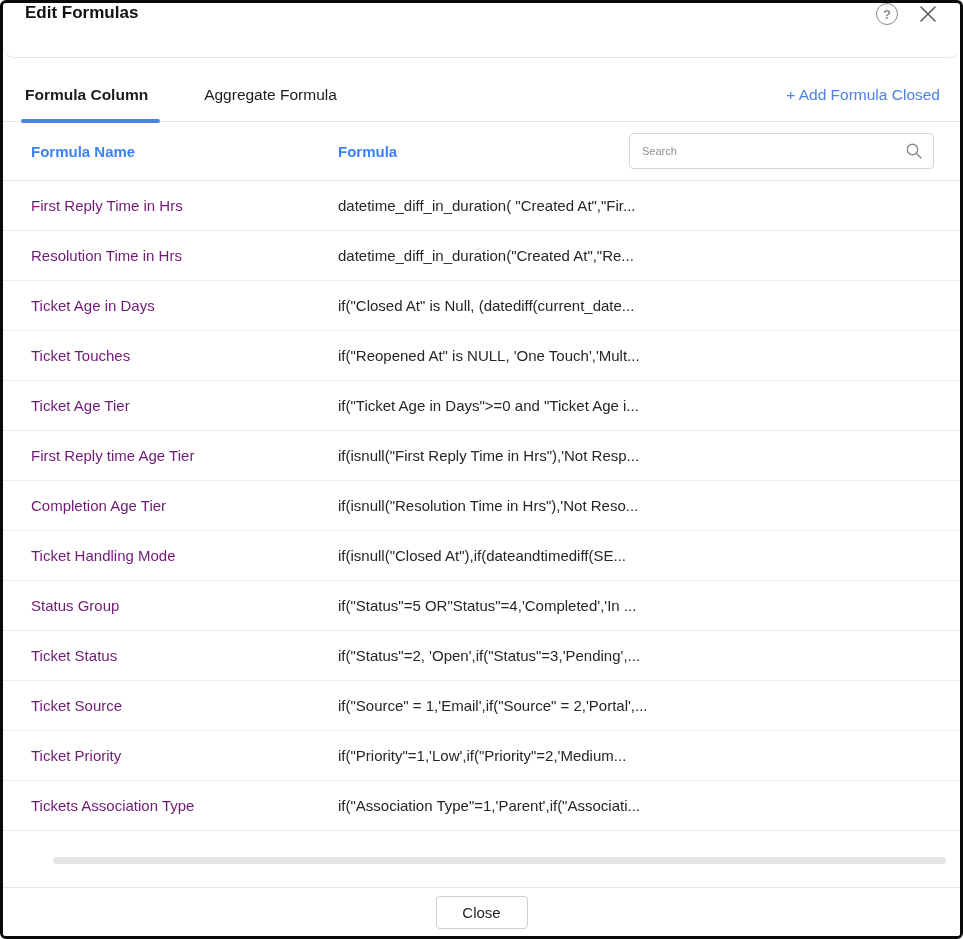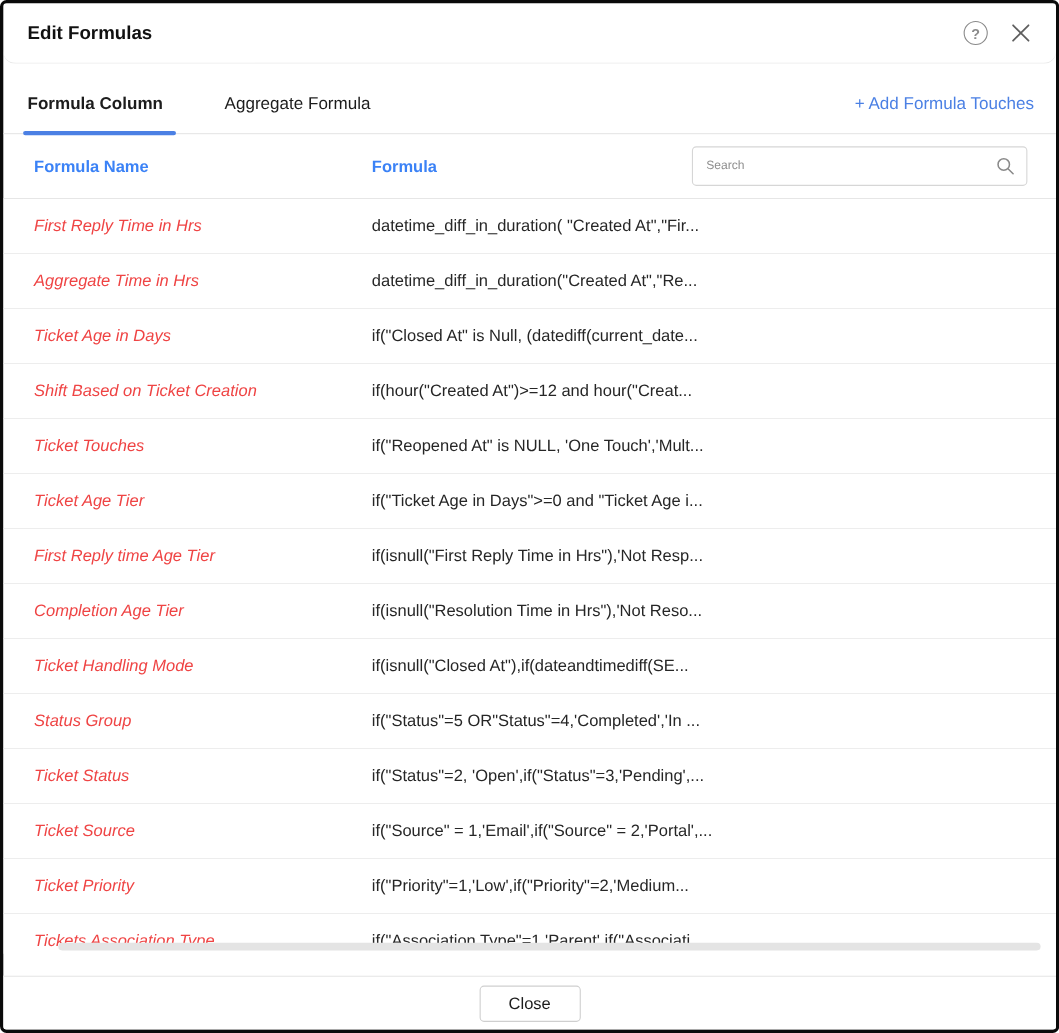--- a/index.html
+++ b/index.html
@@ -12,21 +12,21 @@
     border-radius: 6px;
     background: #fff;
     display: flex; flex-direction: column;
     overflow: hidden;
     position: relative;
   }
 
   
   .titlebar {
     height: 55px;
-    display: flex; align-items: center;
+    display: flex; align-items: flex-start;
     padding: 0 22px;
     border-bottom: 1px solid #e8e8e8;
     flex: 0 0 auto;
     border-radius: 11px;
   }
   .title { font-size: 17px; font-weight: 700; color: #111; }
   .titlebar-actions { margin-left: auto; display: flex; align-items: center; gap: 20px; }
   .help-circle {
     width: 22px; height: 22px; border-radius: 50%;
     border: 1.5px solid #8a8a8a; color: #8a8a8a;
@@ -104,21 +104,21 @@
   .row {
     height: 50px;
     display: grid;
     grid-template-columns: 307px 1fr;
     align-items: center;
     padding: 0 20px 0 28px;
     border-bottom: 1px solid #ededed;
     cursor: pointer;
     background: #fff;
   }
-  .cell-name { font-size: 15px; color: #ef4444; white-space: nowrap; font-style: italic; }
+  .cell-name { font-size: 15px; color: #701a75; white-space: nowrap; }
   .cell-formula { font-size: 15px; color: #262626; white-space: nowrap; overflow: hidden; }
 
   
   .hscroll {
     position: absolute; left: 50px; right: 14px; bottom: 3px;
     height: 7px; border-radius: 4px;
     background: #e4e4e4;
     cursor: pointer;
   }
 
@@ -155,53 +155,49 @@
           <line x1="3" y1="3" x2="17" y2="17"></line>
           <line x1="17" y1="3" x2="3" y2="17"></line>
         </svg>
       </div>
     </div>
   </div>
 
   <div class="tabsbar">
     <div class="tab active">Formula Column</div>
     <div class="tab">Aggregate Formula</div>
-    <div class="add-link">+ Add Formula Touches</div>
+    <div class="add-link">+ Add Formula Closed</div>
   </div>
 
   <div class="table-head">
     <div class="th">Formula Name</div>
     <div class="th">Formula</div>
     <div class="search-wrap">
       <input type="text" placeholder="Search" style="">
       <svg class="search-icon" width="18" height="18" viewBox="0 0 18 18" fill="none" stroke="#8a8a8a" stroke-width="1.4" stroke-linecap="round">
         <circle cx="7.5" cy="7.5" r="5.2"></circle>
         <line x1="11.6" y1="11.6" x2="16" y2="16"></line>
       </svg>
     </div>
   </div>
 
   <div class="table-body">
     <div class="row">
       <div class="cell-name">First Reply Time in Hrs</div>
       <div class="cell-formula">datetime_diff_in_duration( "Created At","Fir...</div>
     </div>
     <div class="row">
-      <div class="cell-name">Aggregate Time in Hrs</div>
+      <div class="cell-name">Resolution Time in Hrs</div>
       <div class="cell-formula">datetime_diff_in_duration("Created At","Re...</div>
     </div>
     <div class="row">
       <div class="cell-name">Ticket Age in Days</div>
       <div class="cell-formula">if("Closed At" is Null, (datediff(current_date...</div>
     </div>
     <div class="row">
-      <div class="cell-name">Shift Based on Ticket Creation</div>
-      <div class="cell-formula">if(hour("Created At")&gt;=12 and hour("Creat...</div>
-    </div>
-    <div class="row">
       <div class="cell-name">Ticket Touches</div>
       <div class="cell-formula">if("Reopened At" is NULL, 'One Touch','Mult...</div>
     </div>
     <div class="row">
       <div class="cell-name">Ticket Age Tier</div>
       <div class="cell-formula">if("Ticket Age in Days"&gt;=0 and "Ticket Age i...</div>
     </div>
     <div class="row">
       <div class="cell-name">First Reply time Age Tier</div>
       <div class="cell-formula">if(isnull("First Reply Time in Hrs"),'Not Resp...</div>

